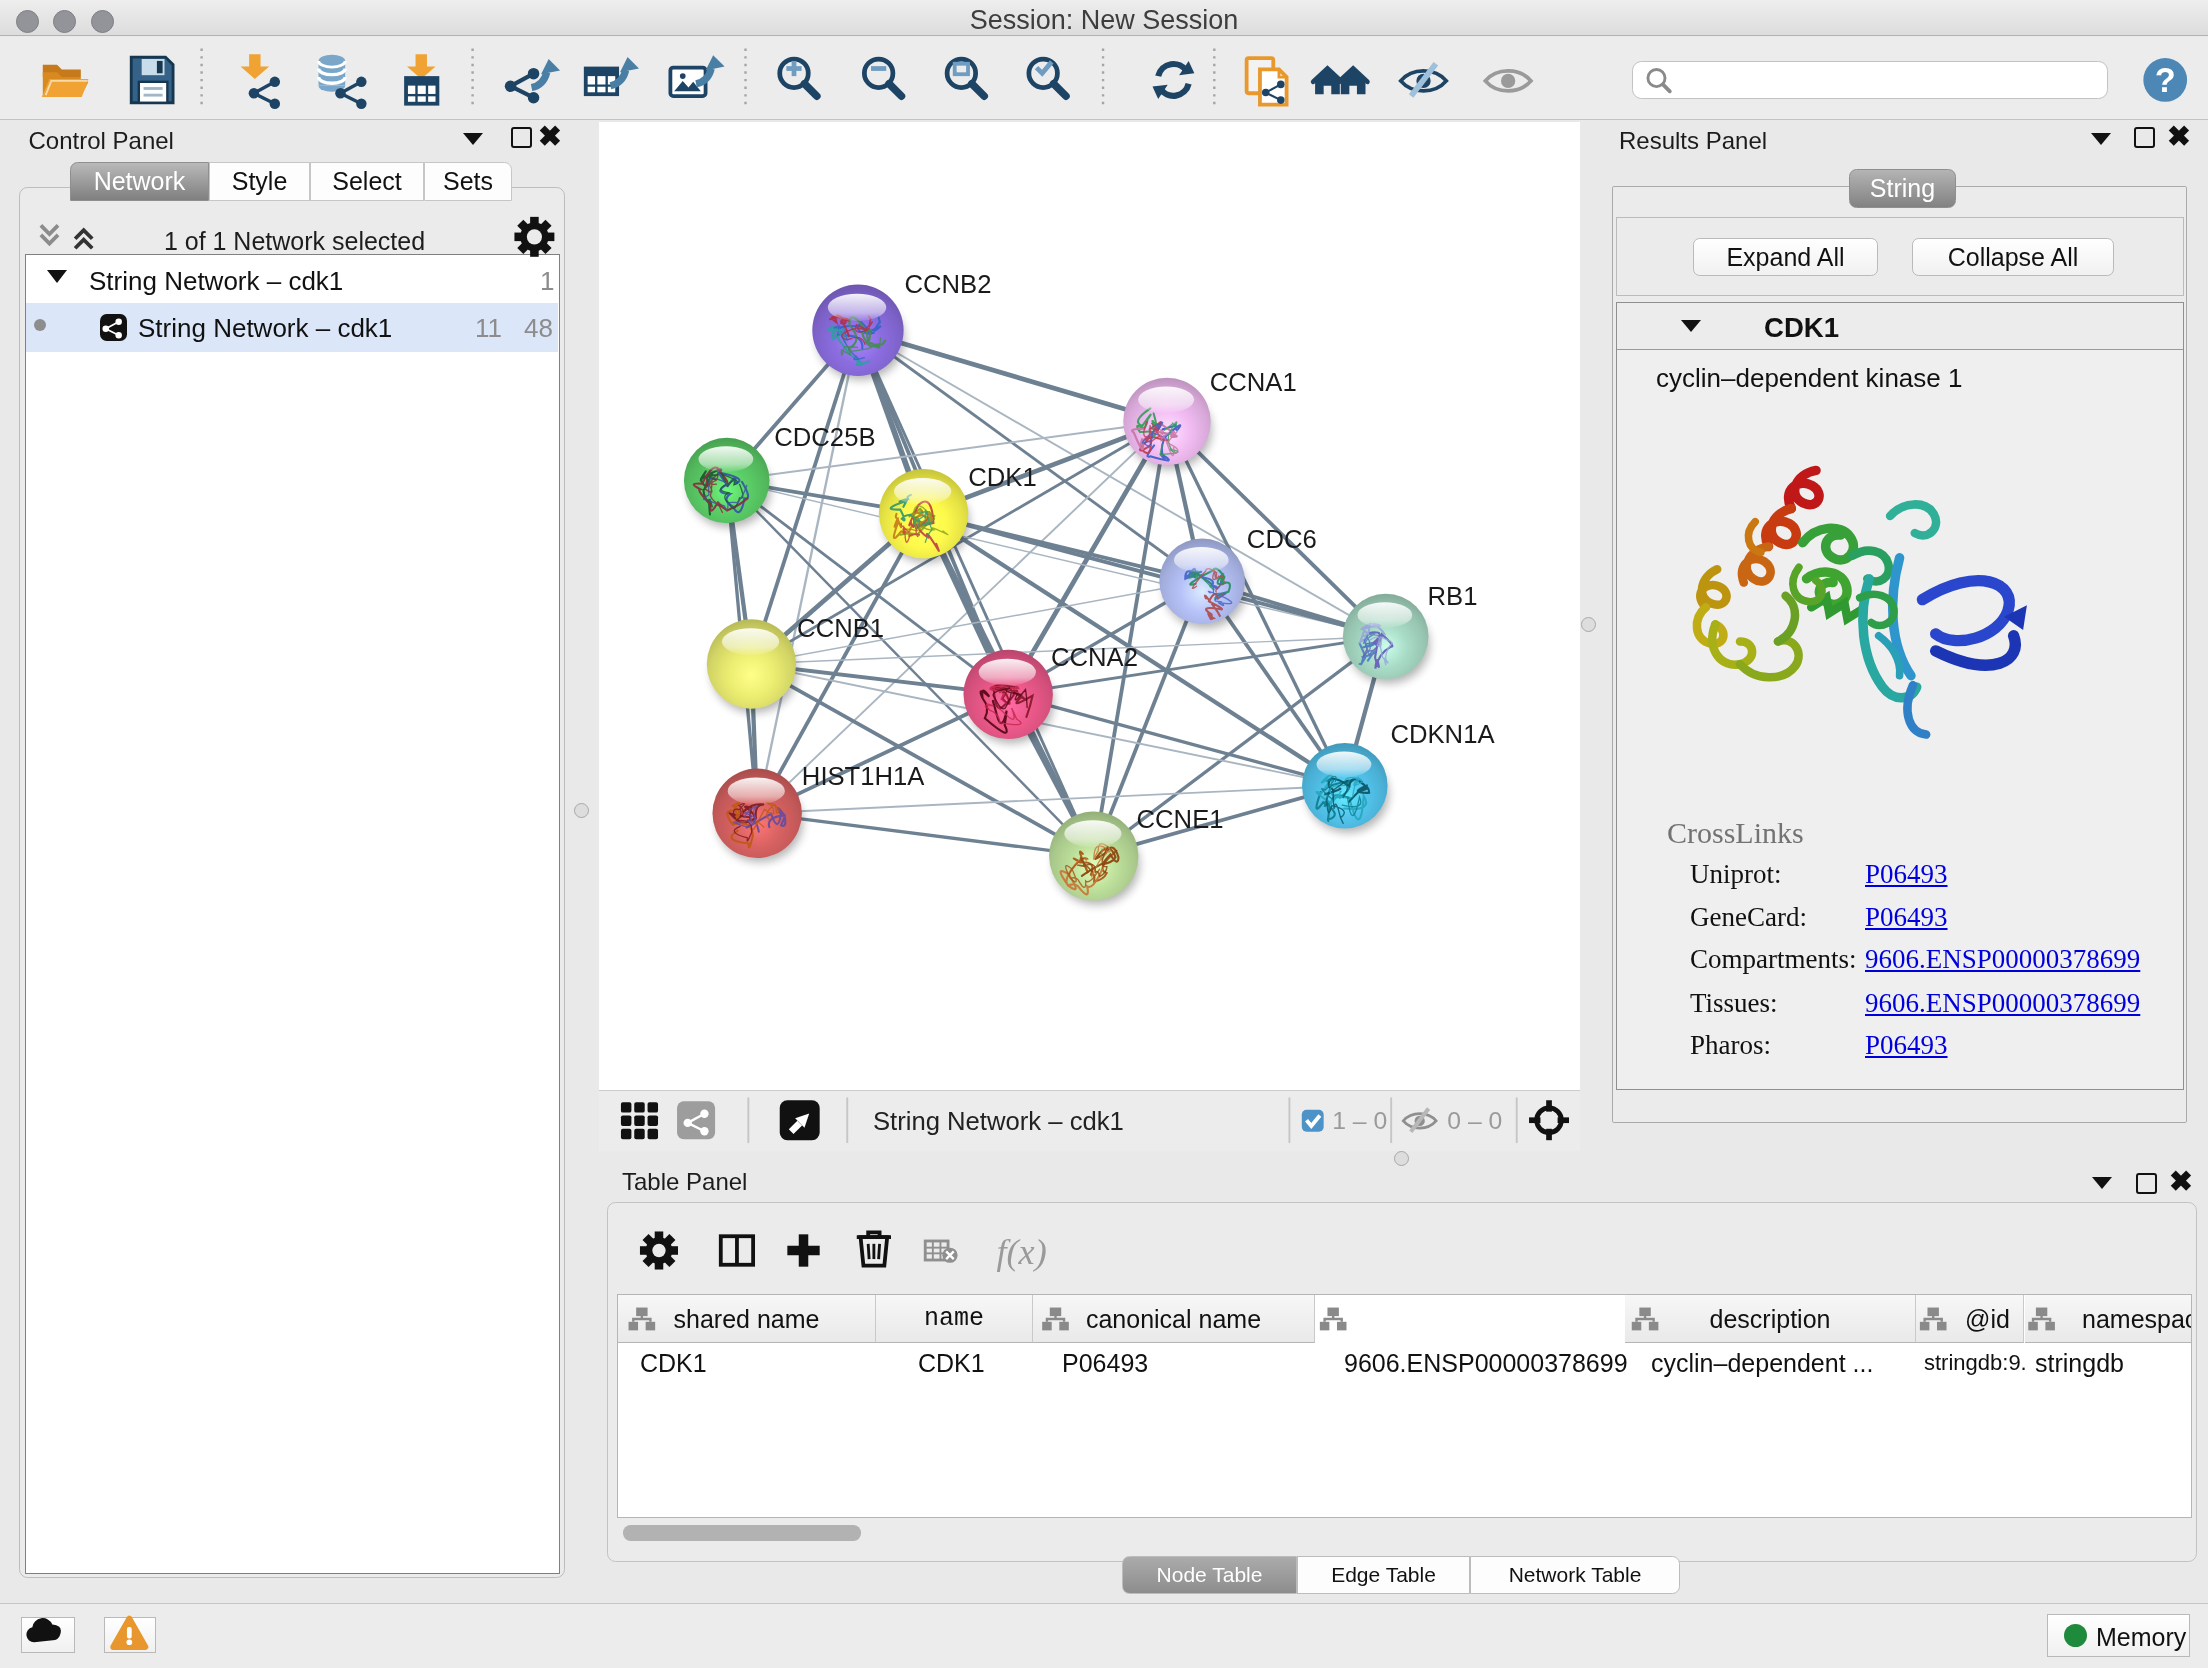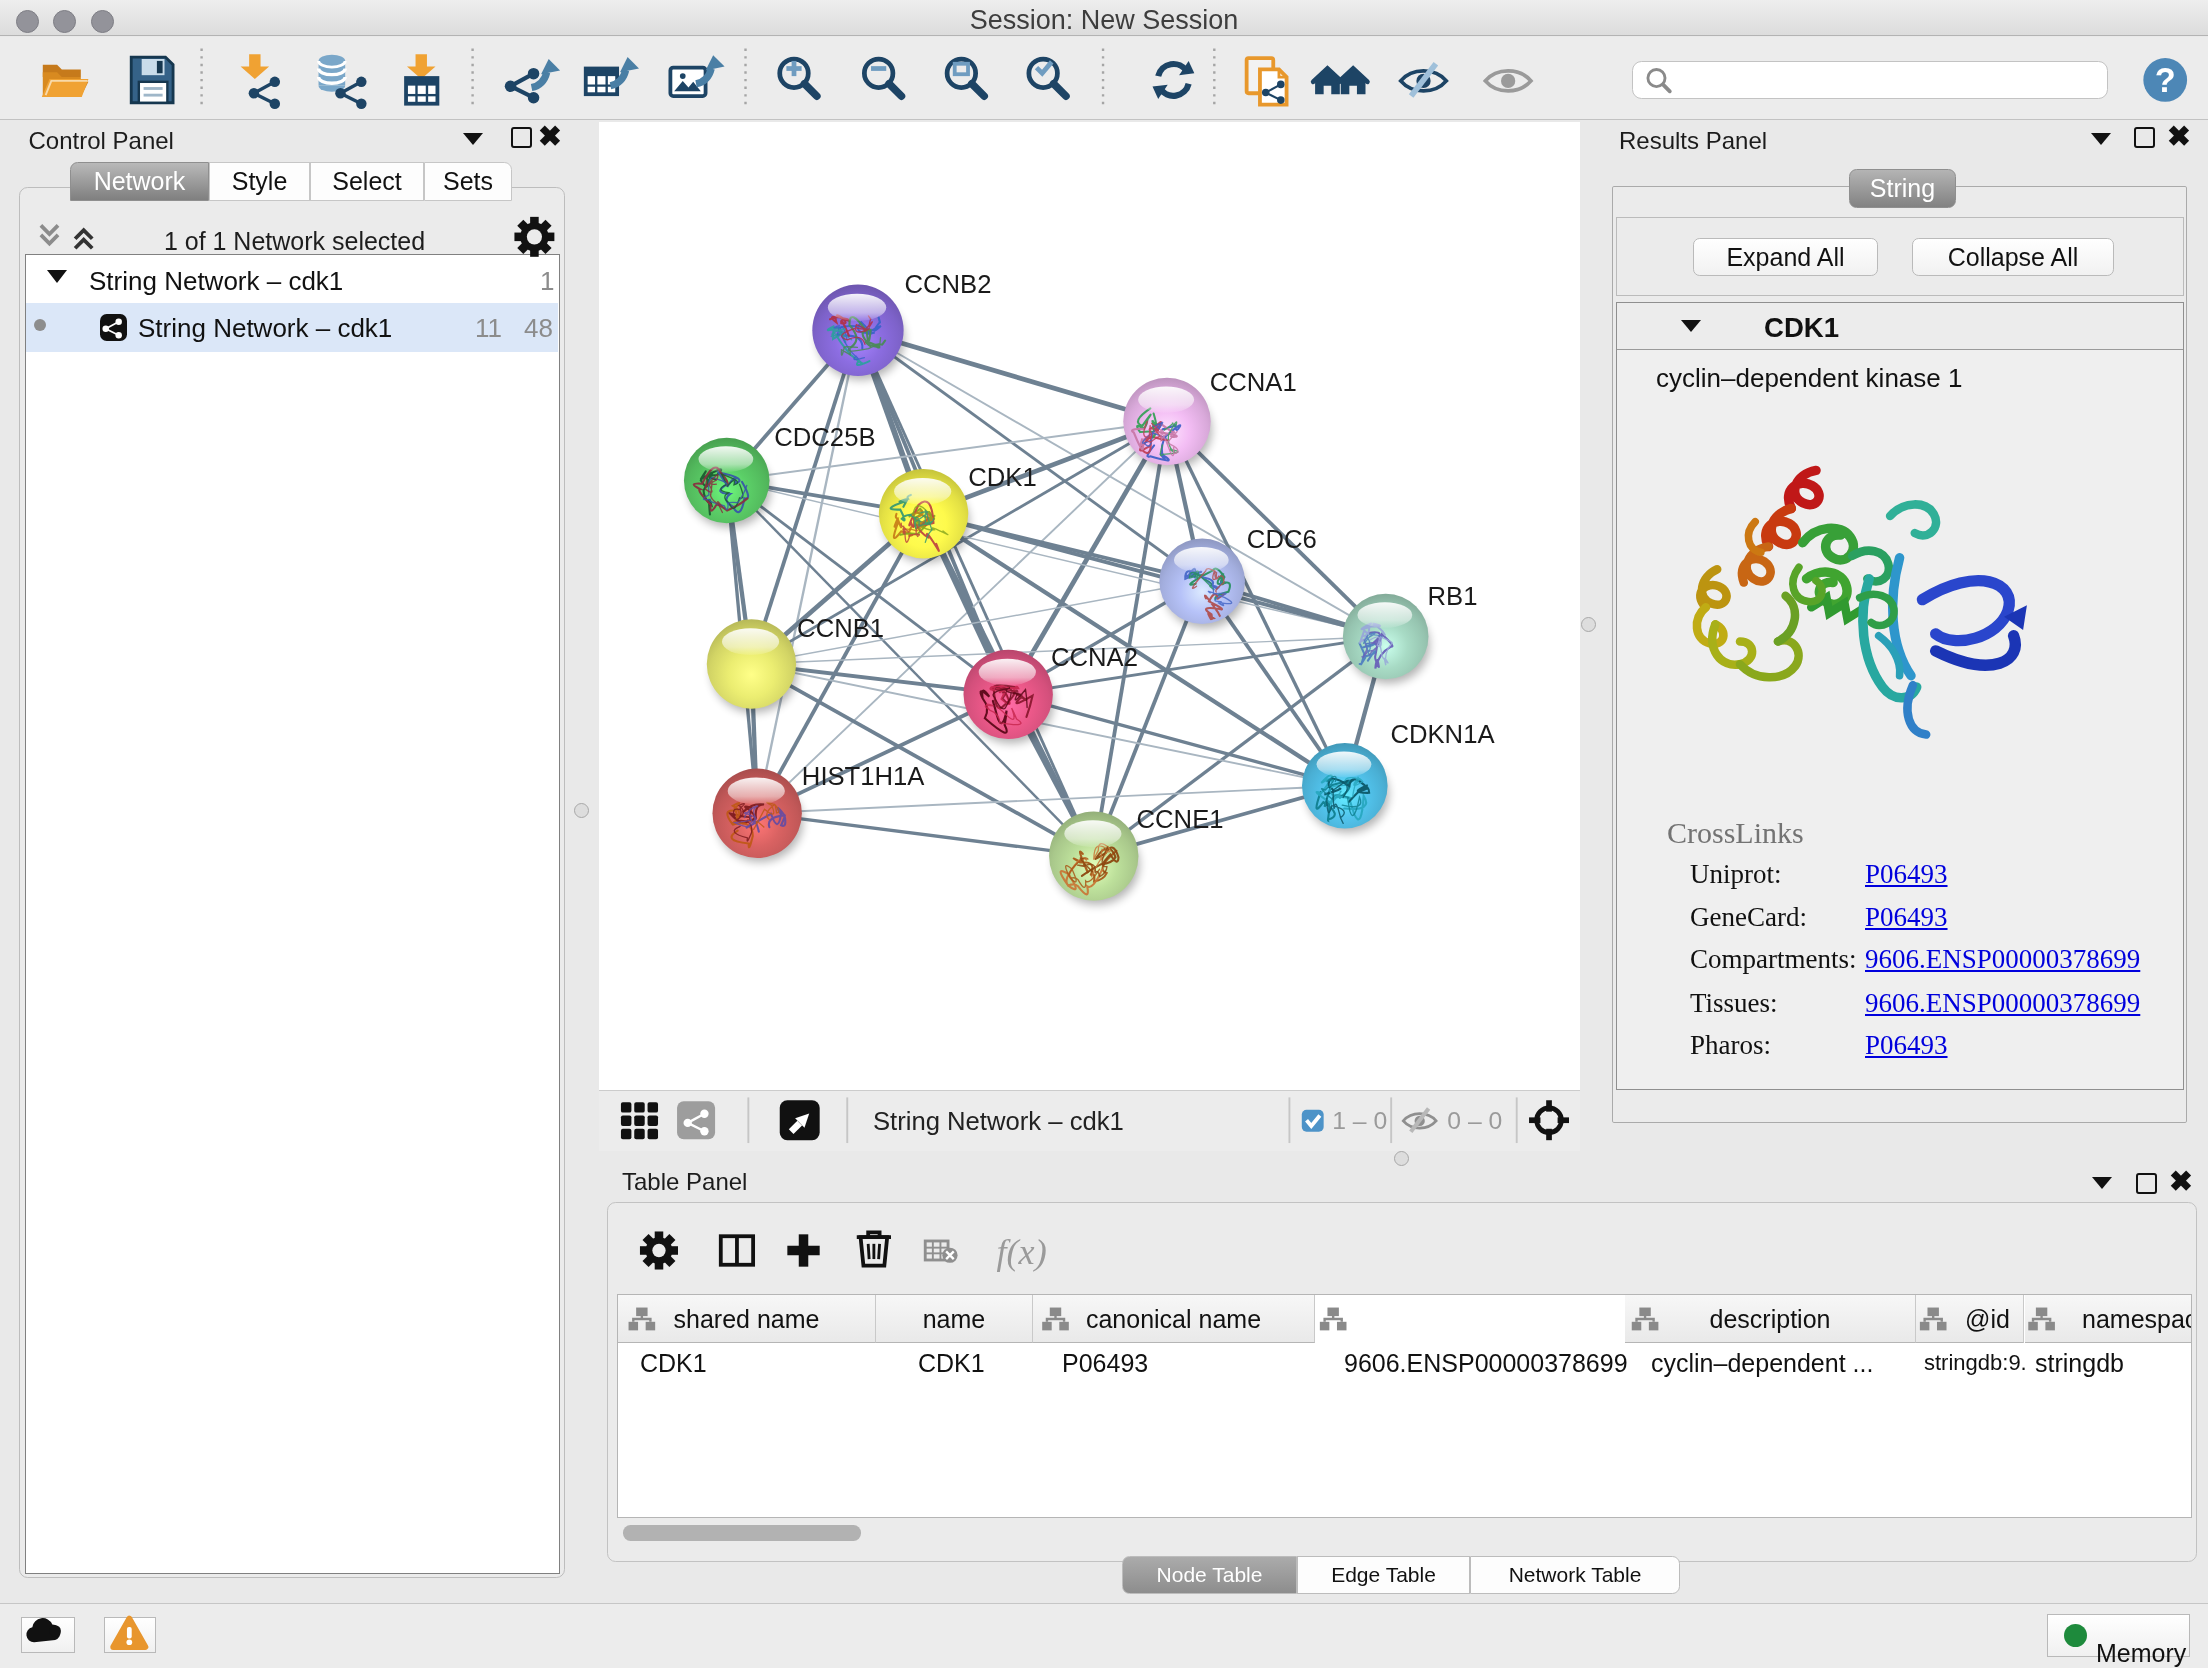--- a/index.html
+++ b/index.html
@@ -609,21 +609,21 @@
 <div class="serif" style="position:absolute; left:1690px; top:1030px; font-size:27px; color:#111;">Pharos:</div>
 <div class="serif xlink" style="position:absolute; left:1865px; top:1030px; font-size:27px;">P06493</div>
 
 <div class="panel-title" style="left:622px; top:1168px;">Table Panel</div>
 <div class="pt-arrow" style="left:2092px; top:1177px;"></div>
 <div class="pt-max" style="left:2136px; top:1173px;"></div>
 <div class="pt-x" style="left:2169px; top:1171px;">✖</div>
 <div id="tp-box"></div>
 <div id="tbl">
   <div class="th" style="left:0; width:258px;">shared name</div>
-  <div class="th" style="left:258px; width:157px;">name</div>
+  <div class="th" style="left:258px; width:157px;font-family:Liberation Mono, monospace;">name</div>
   <div class="th" style="left:415px; width:282px;">canonical name</div>
   <div class="th" style="left:1007px; width:291px;">description</div>
   <div class="th" style="left:1298px; width:108px; text-align:left; padding-left:49px;">@id</div>
   <div class="th" style="left:1407px; width:181px; text-align:left; padding-left:57px;">namespace</div>
   <div class="td" style="left:22px;">CDK1</div>
   <div class="td" style="left:300px;">CDK1</div>
   <div class="td" style="left:444px;">P06493</div>
   <div class="td" style="left:726px;">9606.ENSP00000378699</div>
   <div class="td" style="left:1033px;">cyclin–dependent ...</div>
   <div class="td" style="left:1306px; width:101px; font-size:22px;">stringdb:9...</div>
@@ -632,21 +632,21 @@
 <div style="position:absolute; left:623px; top:1525px; width:238px; height:16px; background:#b2b2b2; border-radius:7.6px;"></div>
 <div class="btab sel" style="left:1122px; width:175px; border-radius:7.6px 0 0 7.6px;">Node Table</div>
 <div class="btab" style="left:1297px; width:173px;">Edge Table</div>
 <div class="btab" style="left:1470px; width:210px; border-radius:0 7.6px 7.6px 0;">Network Table</div>
 
 <div id="statusbar"></div>
 <div class="sbtn" style="left:21px; top:1617px; width:54px; height:36px;"></div>
 <div class="sbtn" style="left:104px; top:1617px; width:52px; height:36px;"></div>
 <div class="sbtn" style="left:2047px; top:1614px; width:143px; height:43px;"></div>
 <div style="position:absolute; left:2064px; top:1624px; width:23px; height:23px; border-radius:50%; background:#1e8a3c;"></div>
-<div style="position:absolute; left:2096px; top:1623px; font-size:25px; color:#111;margin-top:16px;">Memory</div>
+<div style="position:absolute; left:2096px; top:1623px; font-size:25px; color:#111;">Memory</div>
 
 <div class="splitdot" style="left:574px; top:803px;"></div>
 <div class="splitdot" style="left:1581px; top:617px;"></div>
 <div class="splitdot" style="left:1394px; top:1151px;"></div>
 <svg width="2208" height="1668" viewBox="0 0 2322 1754" style="position:absolute;left:0;top:0;pointer-events:none;">
     <g transform="translate(1744,84)">
       <circle cx="-2" cy="-2" r="9" fill="none" stroke="#8a8a8a" stroke-width="3"></circle>
       <line x1="5" y1="5" x2="12" y2="12" stroke="#8a8a8a" stroke-width="4" stroke-linecap="round"></line>
     </g>
     <circle cx="2277" cy="84" r="23" fill="#4d87b6"></circle>

